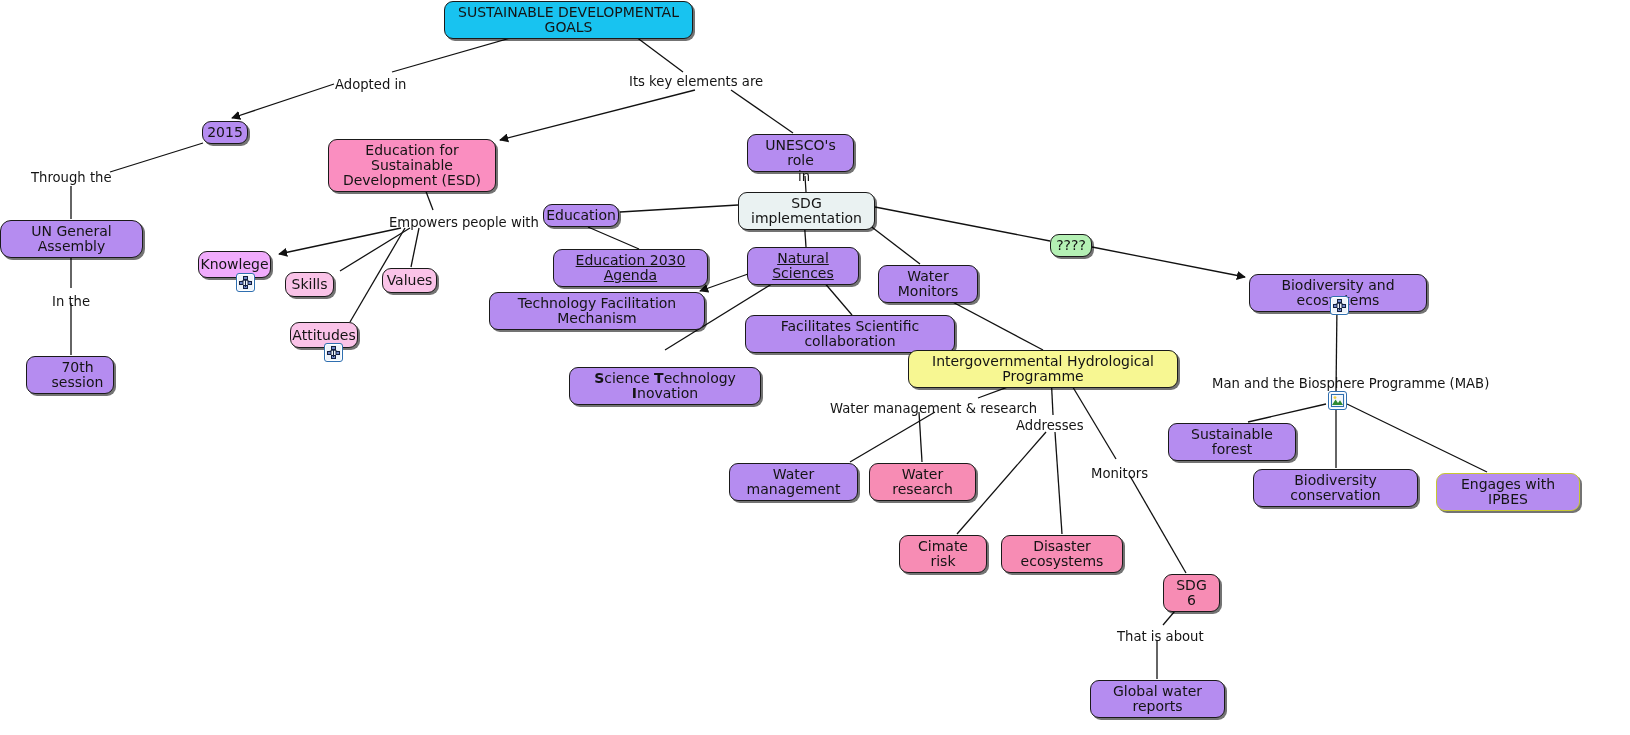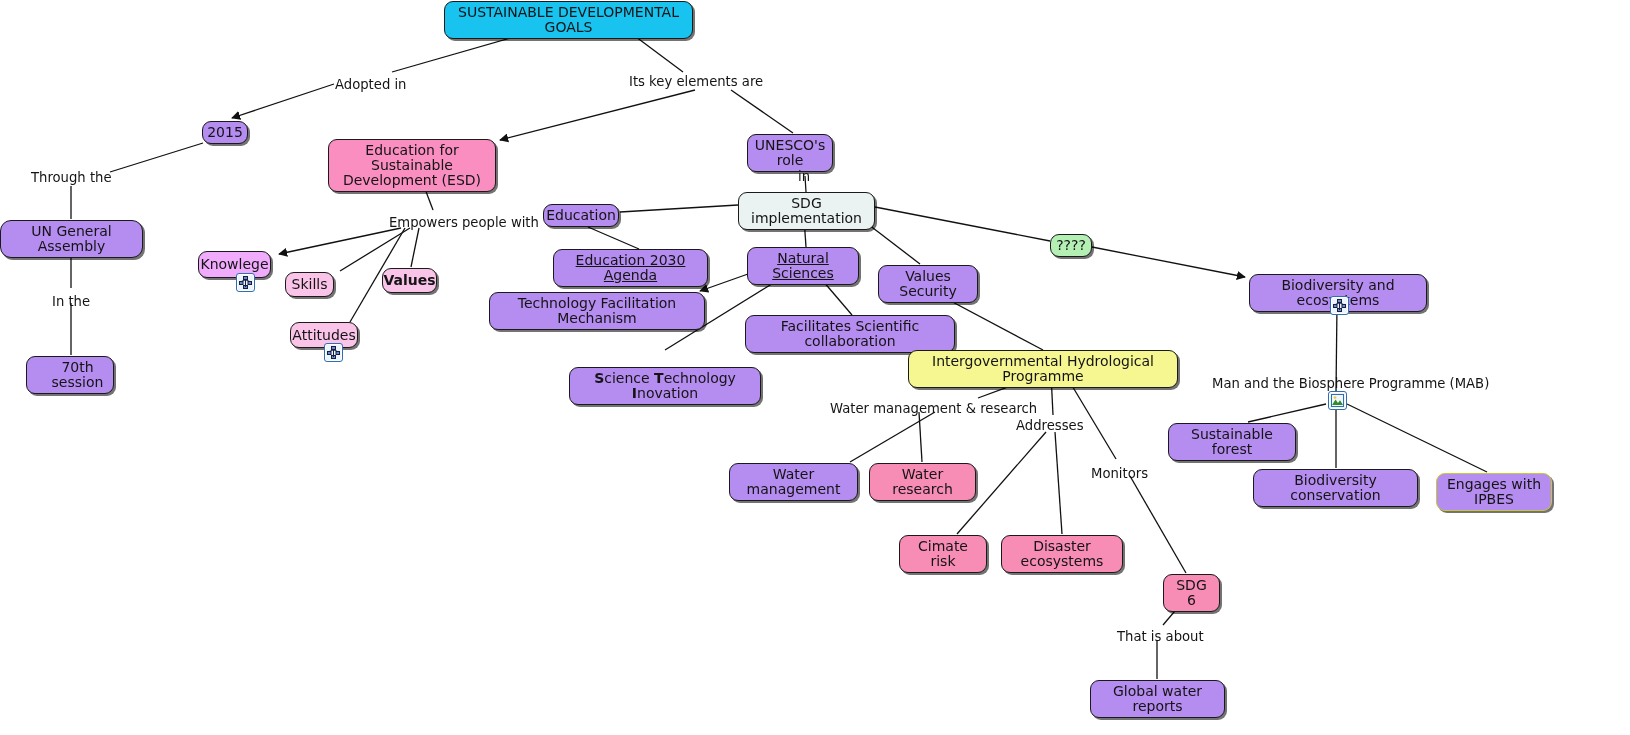--- a/index.html
+++ b/index.html
@@ -80,43 +80,43 @@
   </svg>
   <div id="node-layer">
       <div class="node" style="left: 444px; top: 1px; width: 249px; min-height: 24px; background: rgb(24, 195, 240);"><span>SUSTAINABLE DEVELOPMENTAL GOALS</span></div>
       <div class="node" style="left: 202px; top: 121px; width: 46px; min-height: 23px; background: rgb(181, 140, 240);"><span>2015</span></div>
       <div class="node" style="left: 0px; top: 220px; width: 143px; min-height: 25px; background: rgb(181, 140, 240); border-radius: 11px;"><span>UN General Assembly</span></div>
       <div class="node" style="left: 26px; top: 356px; width: 88px; min-height: 24px; background: rgb(181, 140, 240); padding-left: 24px;"><span>70th session</span></div>
       <div class="node" style="left: 328px; top: 139px; width: 168px; min-height: 41px; background: rgb(250, 142, 192);"><span>Education for Sustainable
 Development (ESD)</span></div>
       <div class="node" style="left: 198px; top: 251px; width: 73px; min-height: 27px; background: #f0abfc;"><span>Knowlege</span></div>
       <div class="node" style="left: 285px; top: 272px; width: 49px; min-height: 25px; background: rgb(250, 195, 232);"><span>Skills</span></div>
-      <div class="node" style="left: 382px; top: 268px; width: 55px; min-height: 25px; background: rgb(250, 195, 232); font-weight: bold;"><span>Values</span></div>
+      <div class="node" style="left: 382px; top: 268px; width: 55px; min-height: 25px; background: rgb(250, 195, 232);"><span>Values</span></div>
       <div class="node" style="left: 290px; top: 322px; width: 68px; min-height: 26px; background: rgb(250, 195, 232);"><span>Attitudes</span></div>
-      <div class="node" style="left: 747px; top: 134px; width: 86px; min-height: 24px; background: rgb(181, 140, 240);"><span>UNESCO's role</span></div>
+      <div class="node" style="left: 747px; top: 134px; width: 107px; min-height: 24px; background: rgb(181, 140, 240);"><span>UNESCO's role</span></div>
       <div class="node" style="left: 738px; top: 192px; width: 137px; min-height: 26px; background: rgb(234, 242, 242);"><span>SDG implementation</span></div>
       <div class="node" style="left: 543px; top: 204px; width: 76px; min-height: 23px; background: rgb(181, 140, 240);"><span>Education</span></div>
       <div class="node" style="left: 553px; top: 249px; width: 155px; min-height: 25px; background: rgb(181, 140, 240);"><span class="u">Education 2030 Agenda</span></div>
       <div class="node" style="left: 747px; top: 247px; width: 112px; min-height: 27px; background: rgb(181, 140, 240);"><span class="u">Natural Sciences</span></div>
       <div class="node" style="left: 489px; top: 292px; width: 216px; min-height: 25px; background: rgb(181, 140, 240);"><span>Technology Facilitation Mechanism</span></div>
       <div class="node" style="left: 745px; top: 315px; width: 210px; min-height: 25px; background: rgb(181, 140, 240);"><span>Facilitates Scientific collaboration</span></div>
       <div class="node" style="left: 569px; top: 350px; width: 192px; min-height: 26px; background: rgb(181, 140, 240); margin-top: 17px;"><span><span class="b">S</span>cience <span class="b">T</span>echnology <span class="b">I</span>novation</span></div>
-      <div class="node" style="left: 878px; top: 265px; width: 100px; min-height: 25px; background: rgb(181, 140, 240);"><span>Values Security</span></div>
+      <div class="node" style="left: 878px; top: 265px; width: 100px; min-height: 25px; background: rgb(181, 140, 240);"><span>Water Monitors</span></div>
       <div class="node" style="left: 1050px; top: 234px; width: 42px; min-height: 22px; background: rgb(180, 240, 180);"><span>????</span></div>
       <div class="node" style="left: 1249px; top: 274px; width: 178px; min-height: 27px; background: rgb(181, 140, 240);"><span>Biodiversity and ecosystems</span></div>
       <div class="node" style="left: 908px; top: 350px; width: 270px; min-height: 24px; background: rgb(247, 247, 146);"><span>Intergovernmental Hydrological Programme</span></div>
       <div class="node" style="left: 729px; top: 463px; width: 129px; min-height: 25px; background: rgb(181, 140, 240);"><span>Water management</span></div>
       <div class="node" style="left: 869px; top: 463px; width: 107px; min-height: 25px; background: rgb(247, 140, 180);"><span>Water research</span></div>
       <div class="node" style="left: 899px; top: 535px; width: 88px; min-height: 25px; background: rgb(247, 140, 180);"><span>Cimate risk</span></div>
       <div class="node" style="left: 1001px; top: 535px; width: 122px; min-height: 25px; background: rgb(247, 140, 180);"><span>Disaster ecosystems</span></div>
       <div class="node" style="left: 1163px; top: 574px; width: 57px; min-height: 24px; background: rgb(247, 140, 180);"><span>SDG 6</span></div>
       <div class="node" style="left: 1090px; top: 680px; width: 135px; min-height: 25px; background: rgb(181, 140, 240);"><span>Global water reports</span></div>
       <div class="node" style="left: 1168px; top: 423px; width: 128px; min-height: 25px; background: rgb(181, 140, 240);"><span>Sustainable forest</span></div>
       <div class="node" style="left: 1253px; top: 469px; width: 165px; min-height: 25px; background: rgb(181, 140, 240);"><span>Biodiversity conservation</span></div>
-      <div class="node" style="left: 1436px; top: 473px; width: 116px; min-height: 25px; background: rgb(181, 140, 240); border-color: rgb(200, 200, 50);"><span>Engages with IPBES</span></div>
+      <div class="node" style="left: 1436px; top: 473px; width: 144px; min-height: 25px; background: rgb(181, 140, 240); border-color: rgb(200, 200, 50);"><span>Engages with IPBES</span></div>
     </div>
   <div id="label-layer">
       <div class="linklabel" style="left: 335px; top: 77px;">Adopted in</div>
       <div class="linklabel" style="left: 629px; top: 74px;">Its key elements are</div>
       <div class="linklabel" style="left: 31px; top: 170px;">Through the</div>
       <div class="linklabel" style="left: 52px; top: 294px;">In the</div>
       <div class="linklabel" style="left: 341px; top: 215px; margin-left: 48px;">Empowers people with</div>
       <div class="linklabel" style="left: 798px; top: 169px;">in</div>
       <div class="linklabel" style="left: 830px; top: 401px;">Water management &amp; research</div>
       <div class="linklabel" style="left: 1016px; top: 418px;">Addresses</div>

